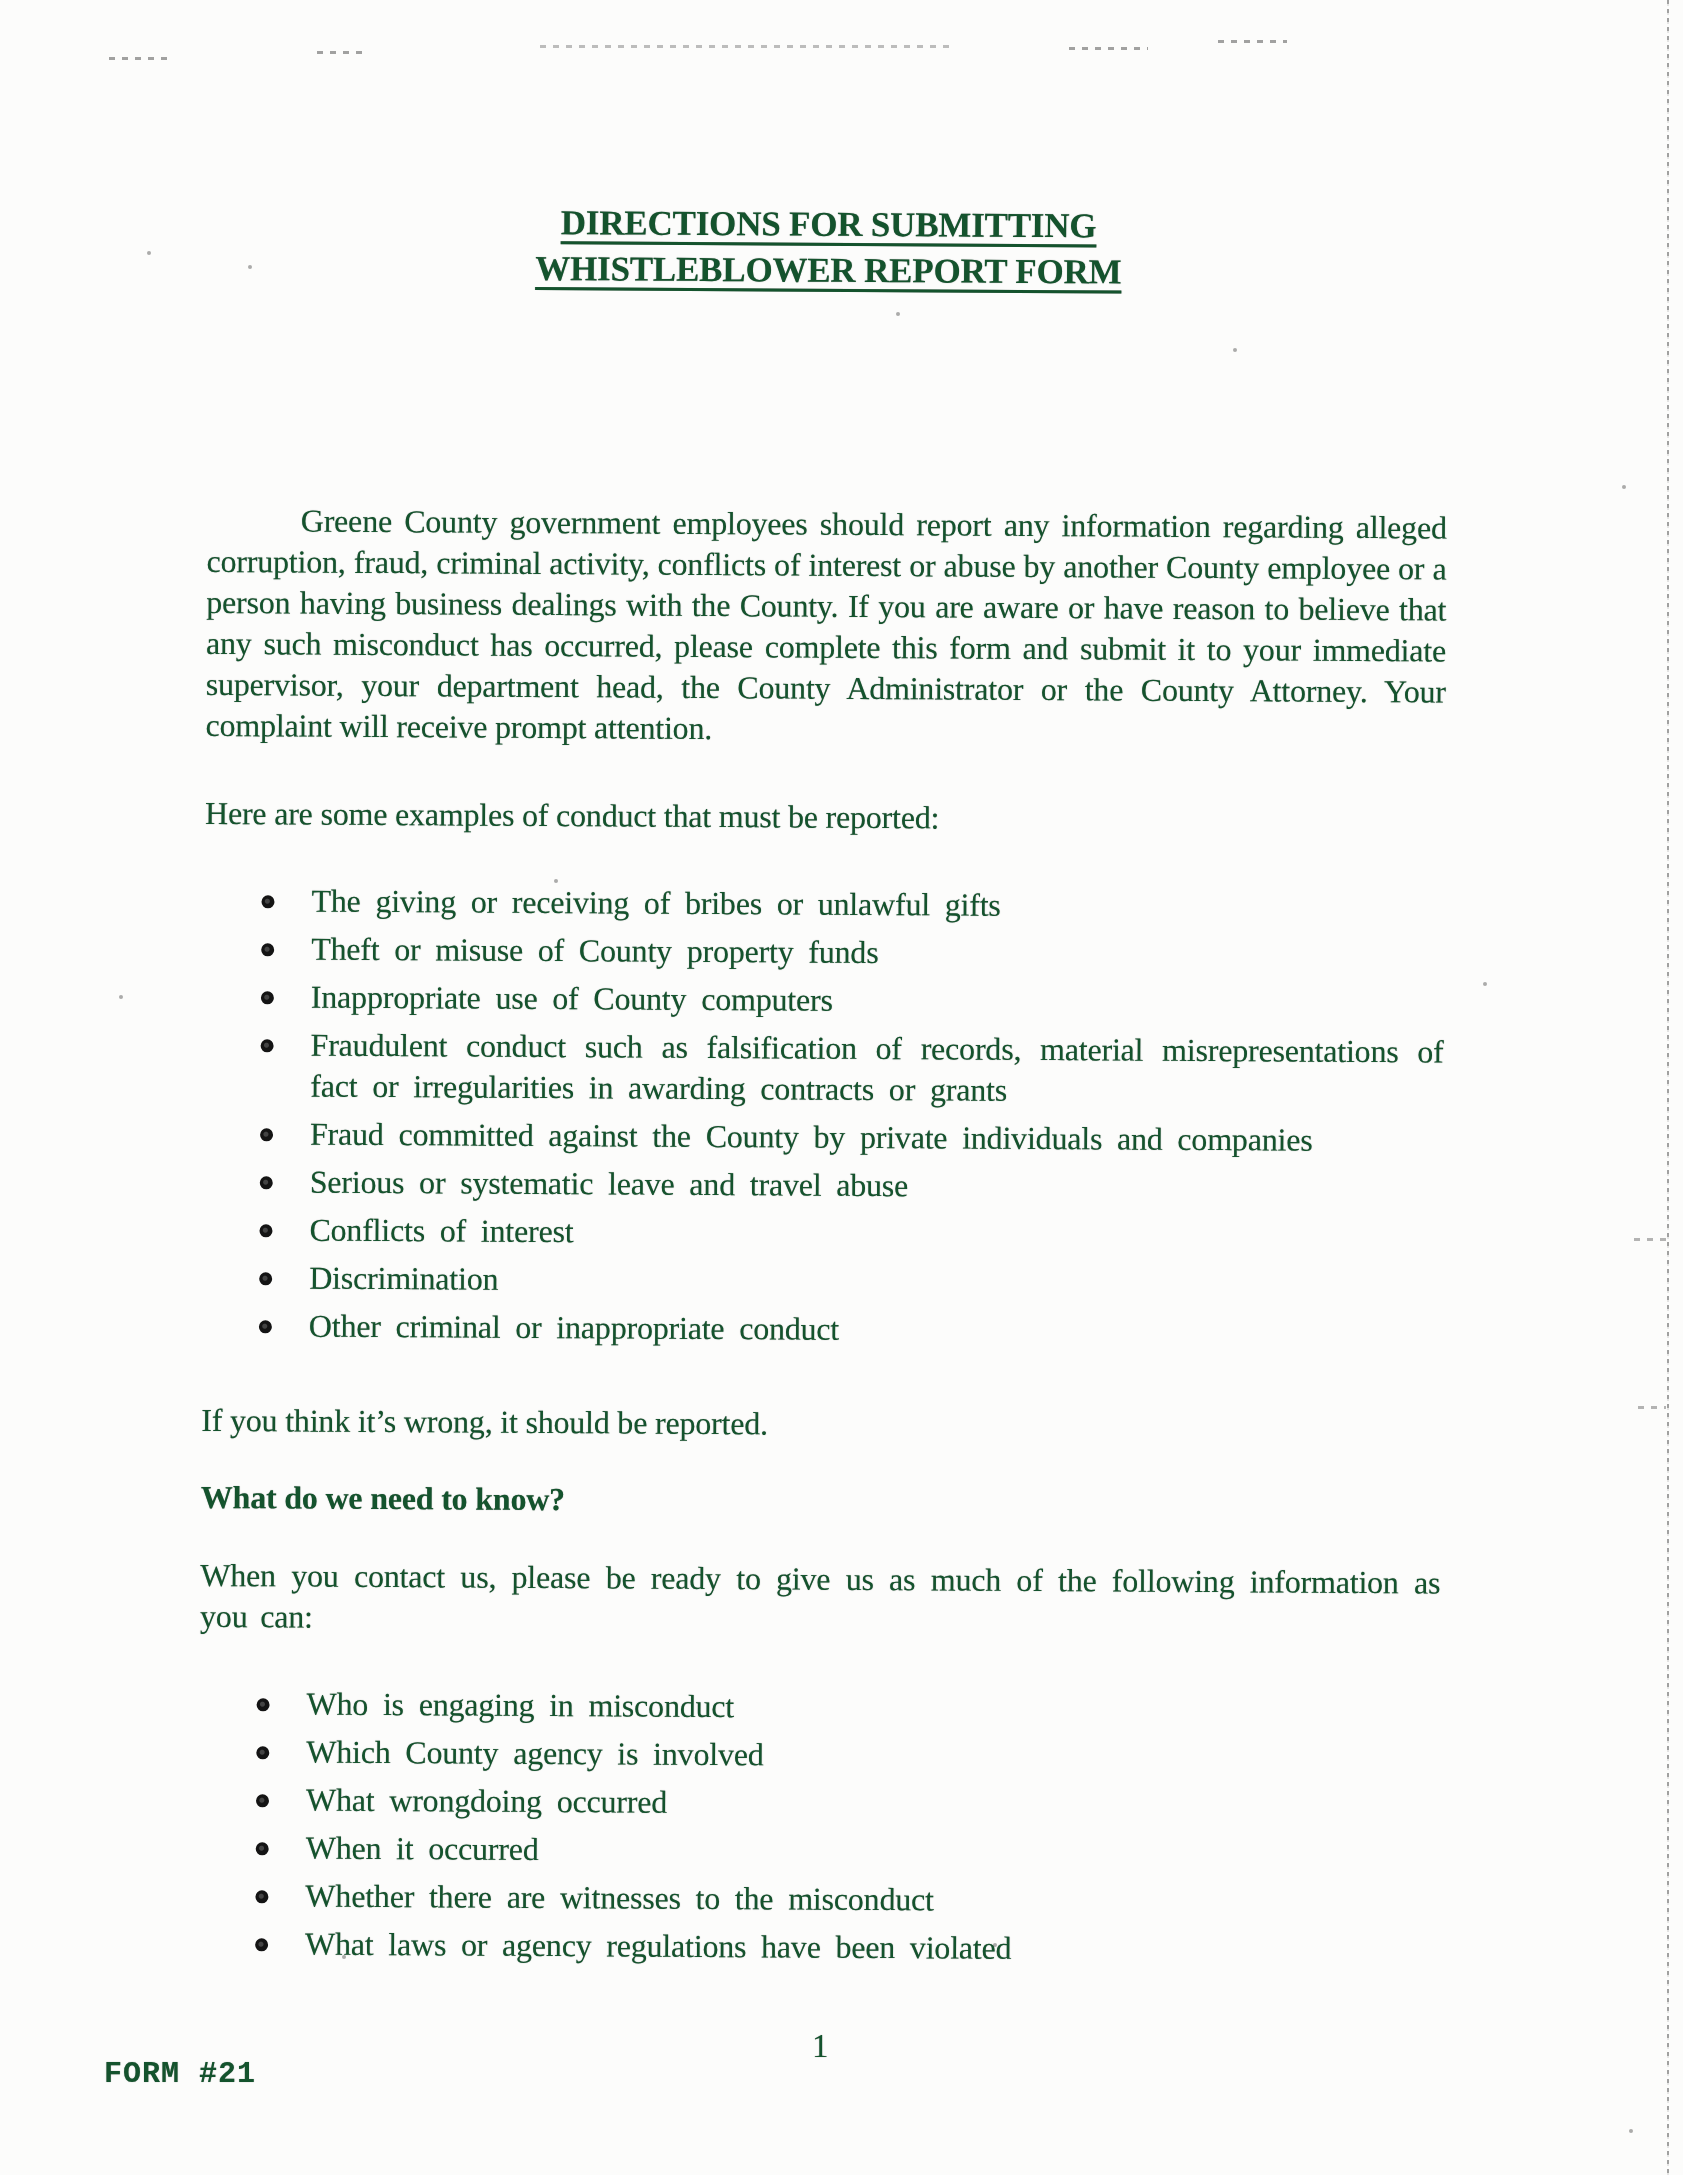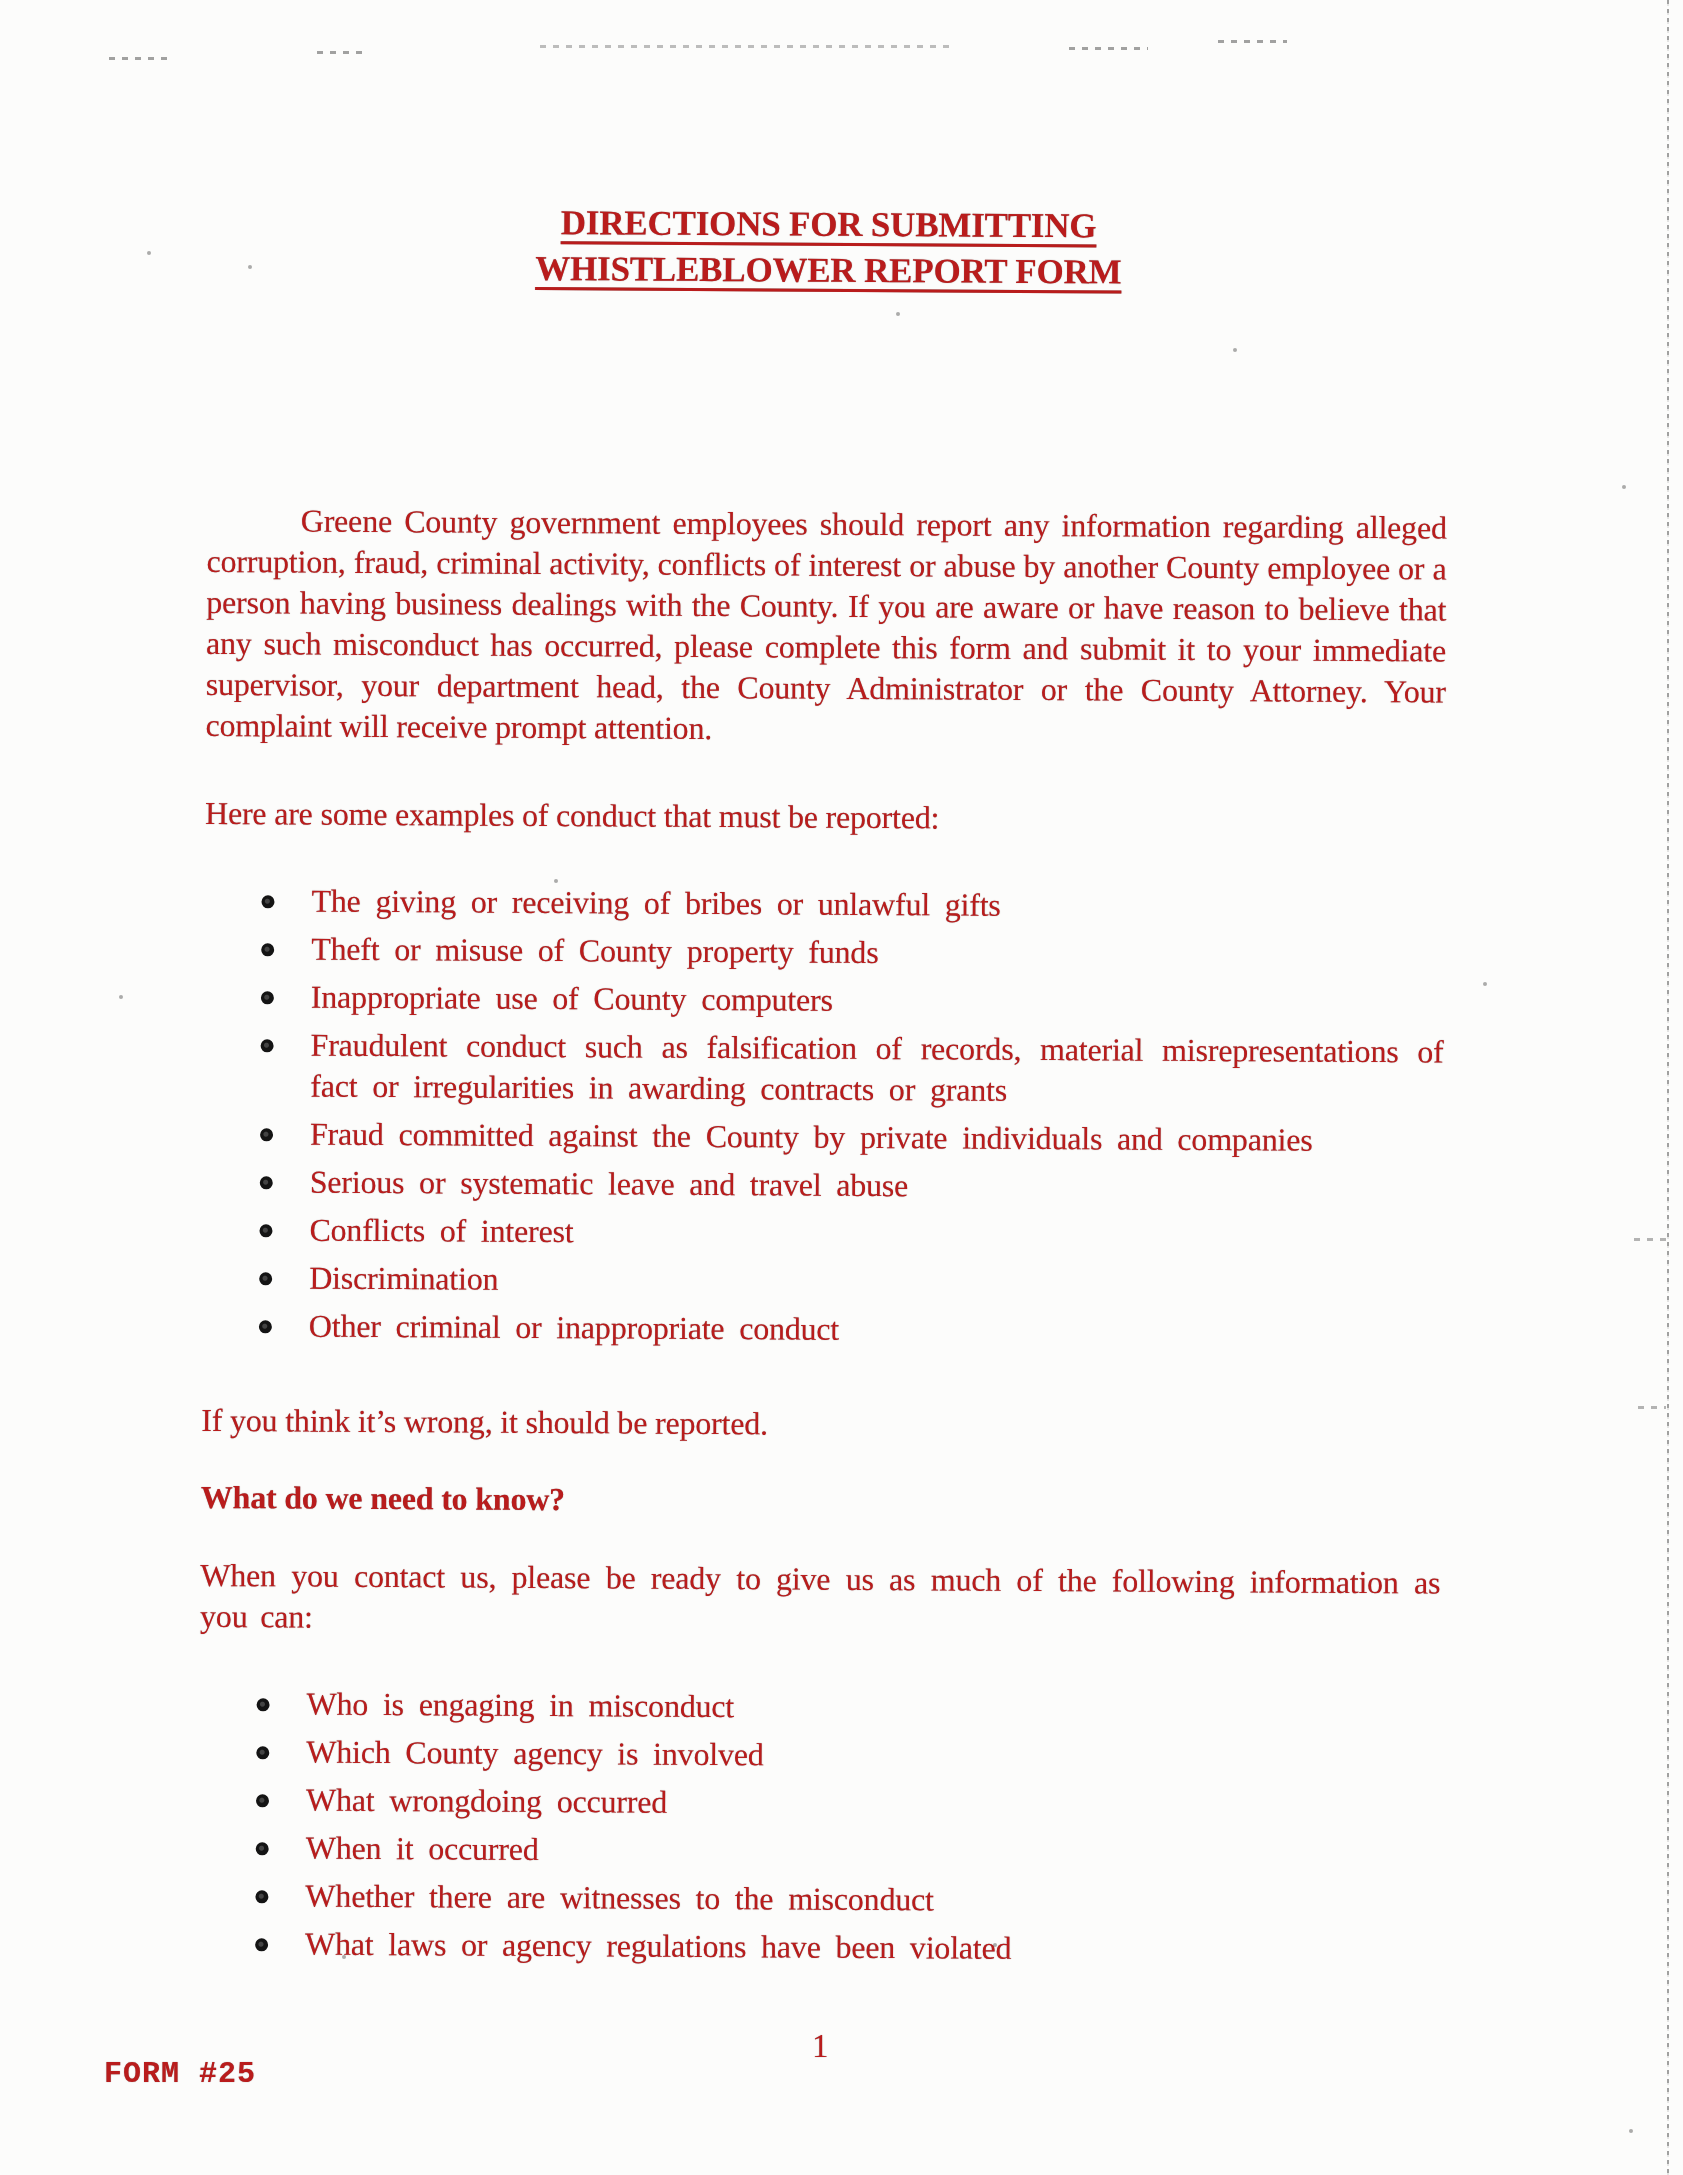--- a/index.html
+++ b/index.html
@@ -7,21 +7,21 @@
     padding: 0;
     background: #ffffff;
   }
   .page {
     position: relative;
     width: 1683px;
     height: 2175px;
     background: #fcfcfb;
     overflow: hidden;
     font-family: "Liberation Serif", serif;
-    color: #b91c1c;
+    color: #14532d;
   }
   .content {
     position: absolute;
     left: 210px;
     top: 0;
     width: 1240px;
     transform: rotate(0.35deg);
     transform-origin: 0 0;
     font-size: 32px;
     line-height: 41px;
@@ -175,15 +175,15 @@
         <li><span class="bullet"></span><span>Who is engaging in misconduct</span></li>
         <li><span class="bullet"></span><span>Which County agency is involved</span></li>
         <li><span class="bullet"></span><span>What wrongdoing occurred</span></li>
         <li><span class="bullet"></span><span>When it occurred</span></li>
         <li><span class="bullet"></span><span>Whether there are witnesses to the misconduct</span></li>
         <li><span class="bullet"></span><span>What laws or agency regulations have been violated</span></li>
       </ul>
   </div>
 
   <div class="page-number">1</div>
-  <div class="form-number">FORM #25</div>
+  <div class="form-number">FORM #21</div>
 </div>
 
 
 </body></html>

